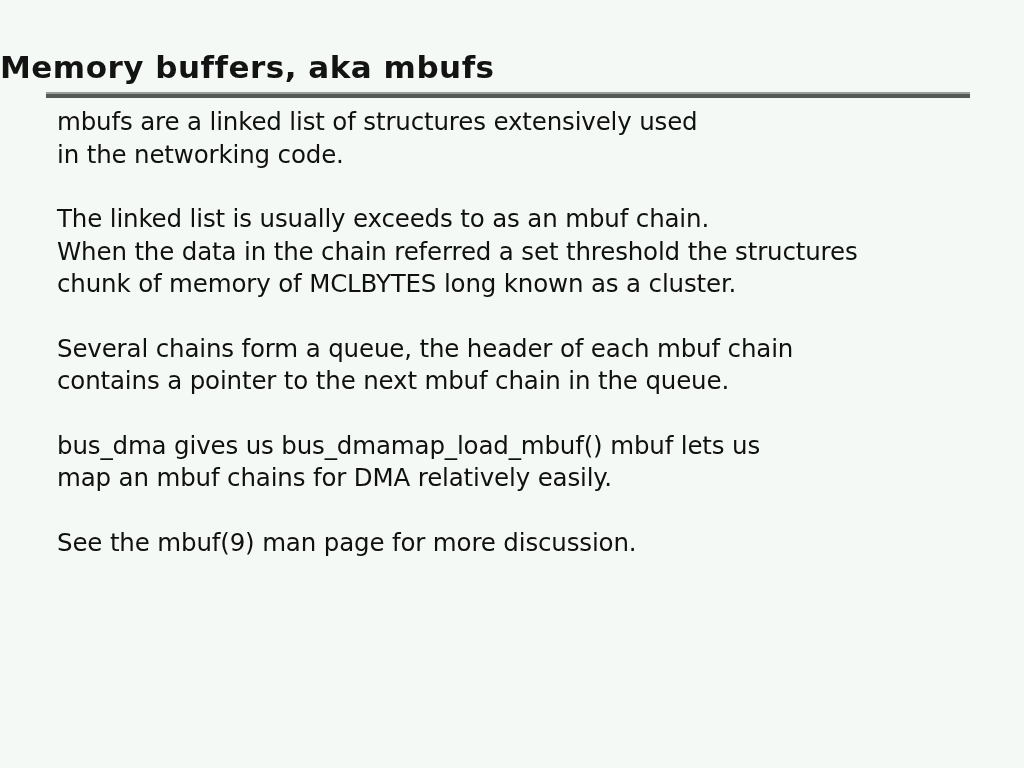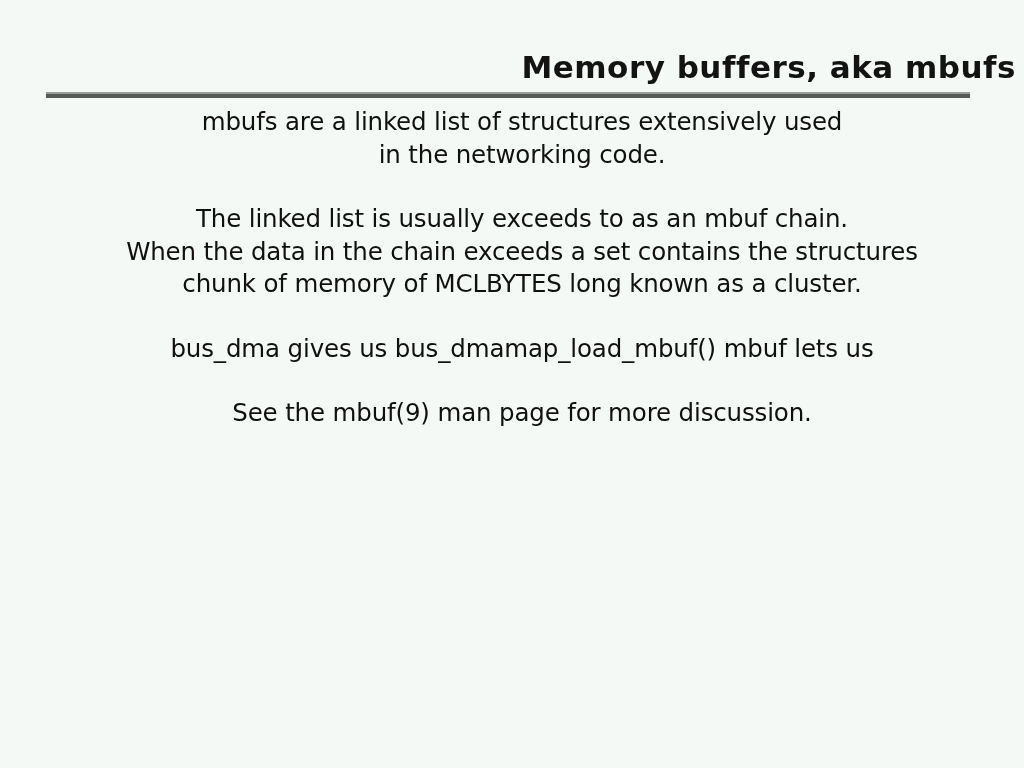--- a/index.html
+++ b/index.html
@@ -22,21 +22,21 @@
     background: #f5f9f5;
     box-sizing: border-box;
   }
 
   
   .slide-title {
     position: absolute;
     left: 0;
     top: 48px;
     width: 1016px;
-    text-align: right;
+    text-align: left;
     font-family: "DejaVu Sans", "Liberation Sans", sans-serif;
     font-size: 31px;
     font-weight: bold;
     letter-spacing: 0.5px;
     color: #131313;
     line-height: 38px;
     white-space: nowrap;
   }
 
   
@@ -67,21 +67,20 @@
   
   .body-area {
     position: absolute;
     left: 57px;
     top: 106px;
     width: 930px;
   }
 
   .para {
     margin: 0 0 32px 0;
-    text-align: center;
   }
   .para:last-child {
     margin-bottom: 16px;
   }
 
   .line {
     font-family: "DejaVu Sans", "Liberation Sans", sans-serif;
     font-size: 24.5px;
     font-weight: normal;
     color: #101010;
@@ -104,27 +103,32 @@
 
   <div class="body-area">
 
     <div class="para">
       <div class="line">mbufs are a linked list of structures extensively used</div>
       <div class="line">in the networking code.</div>
     </div>
 
     <div class="para">
       <div class="line">The linked list is usually exceeds to as an mbuf chain.</div>
-      <div class="line">When the data in the chain exceeds a set contains the structures</div>
+      <div class="line">When the data in the chain referred a set threshold the structures</div>
       <div class="line">chunk of memory of MCLBYTES long known as a cluster.</div>
     </div>
 
+    <div class="para">
+      <div class="line">Several chains form a queue, the header of each mbuf chain</div>
+      <div class="line">contains a pointer to the next mbuf chain in the queue.</div>
+    </div>
 
     <div class="para">
       <div class="line">bus_dma gives us bus_dmamap_load_mbuf() mbuf lets us</div>
+      <div class="line">map an mbuf chains for DMA relatively easily.</div>
     </div>
 
     <div class="para">
       <div class="line">See the mbuf(9) man page for more discussion.</div>
     </div>
 
   </div>
 </div>
 
 </body></html>

